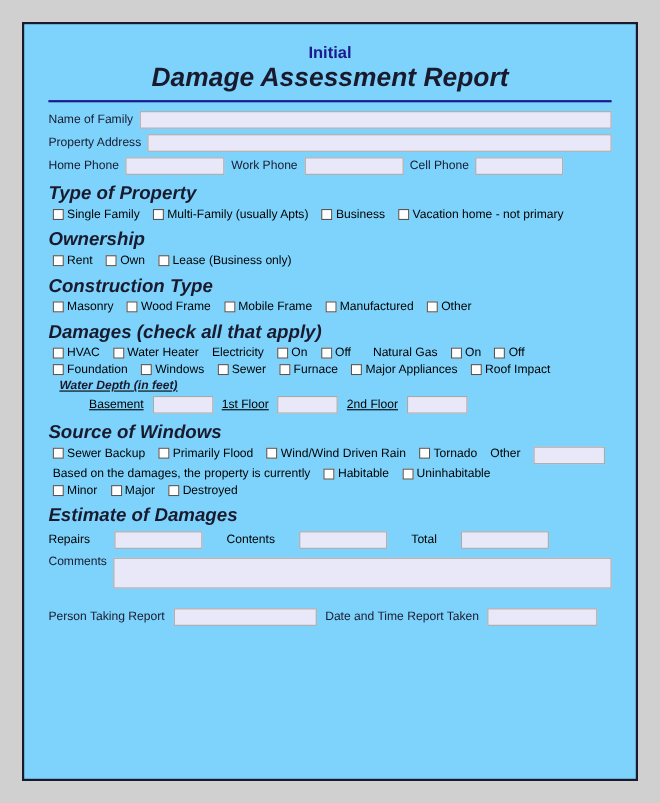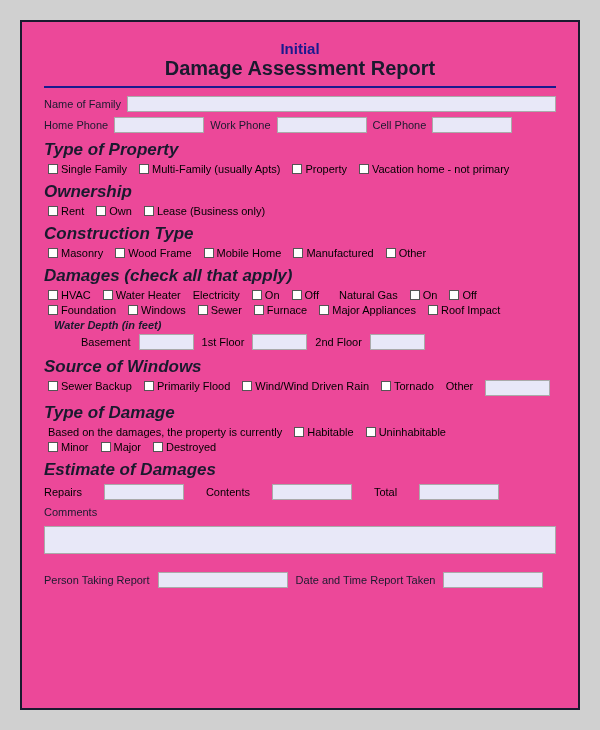--- a/index.html
+++ b/index.html
@@ -6,39 +6,40 @@
     body {
       background: #d0d0d0;
       display: flex;
       justify-content: center;
       align-items: center;
       min-height: 100vh;
       font-family: Arial, sans-serif;
       font-size: 11px;
     }
     .page {
-      background: #ec4899;
+      background: #7dd3fc;
       width: 560px;
       min-height: 690px;
       border: 2.5px solid #1a1a2e;
       padding: 18px 22px 16px 22px;
     }
     .header {
       text-align: center;
       margin-bottom: 6px;
     }
     .header-initial {
       font-size: 15px;
       font-weight: bold;
       color: #1a1a8e;
     }
     .header-title {
-      font-size: 20px;
+      font-size: 24px;
       font-weight: bold;
       color: #1a1a2e;
+      font-style: italic;
     }
     .header-line {
       border: none;
       border-top: 2px solid #1a1a8e;
       margin: 6px 0 8px 0;
     }
     .form-row {
       display: flex;
       align-items: center;
       margin-bottom: 5px;
@@ -157,20 +158,24 @@
     <div class="header-initial">Initial</div>
     <div class="header-title">Damage Assessment Report</div>
   </div>
   <hr class="header-line">
 
   <div class="form-row">
     <span class="label">Name of Family</span>
     <div class="input-box"></div>
   </div>
 
+  <div class="form-row">
+    <span class="label">Property Address</span>
+    <div class="input-box"></div>
+  </div>
 
   <div class="phone-row">
     <span class="label">Home Phone</span>
     <div class="input-box-fixed" style="width:90px;"></div>
     <span class="label">Work Phone</span>
     <div class="input-box-fixed" style="width:90px;"></div>
     <span class="label">Cell Phone</span>
     <div class="input-box-fixed" style="width:80px;"></div>
   </div>
 
@@ -179,21 +184,21 @@
     <div class="check-item">
       <span class="checkbox"></span>
       <span>Single Family</span>
     </div>
     <div class="check-item">
       <span class="checkbox"></span>
       <span>Multi-Family (usually Apts)</span>
     </div>
     <div class="check-item">
       <span class="checkbox"></span>
-      <span>Property</span>
+      <span>Business</span>
     </div>
     <div class="check-item">
       <span class="checkbox"></span>
       <span>Vacation home - not primary</span>
     </div>
   </div>
 
   <div class="section-title">Ownership</div>
   <div class="checkrow">
     <div class="check-item">
@@ -215,21 +220,21 @@
     <div class="check-item">
       <span class="checkbox"></span>
       <span>Masonry</span>
     </div>
     <div class="check-item">
       <span class="checkbox"></span>
       <span>Wood Frame</span>
     </div>
     <div class="check-item">
       <span class="checkbox"></span>
-      <span>Mobile Home</span>
+      <span>Mobile Frame</span>
     </div>
     <div class="check-item">
       <span class="checkbox"></span>
       <span>Manufactured</span>
     </div>
     <div class="check-item">
       <span class="checkbox"></span>
       <span>Other</span>
     </div>
   </div>
@@ -285,21 +290,21 @@
     <div class="check-item">
       <span class="checkbox"></span>
       <span>Major Appliances</span>
     </div>
     <div class="check-item">
       <span class="checkbox"></span>
       <span>Roof Impact</span>
     </div>
   </div>
 
-  <div style="padding-left:10px; margin-top:3px;">
+  <div style="padding-left:10px; margin-top:3px;text-decoration:underline;">
     <span class="label" style="font-style:italic; font-weight:bold;">Water Depth (in feet)</span>
     <div class="water-depth-row">
       <span>Basement</span>
       <div class="water-input"></div>
       <span>1st Floor</span>
       <div class="water-input"></div>
       <span>2nd Floor</span>
       <div class="water-input"></div>
     </div>
   </div>
@@ -319,21 +324,20 @@
       <span>Wind/Wind Driven Rain</span>
     </div>
     <div class="check-item">
       <span class="checkbox"></span>
       <span>Tornado</span>
     </div>
     <span>Other</span>
     <div class="water-input" style="width:65px;"></div>
   </div>
 
-  <div class="section-title">Type of Damage</div>
   <div class="checkrow" style="margin-top:2px;">
     <span>Based on the damages, the property is currently</span>
     <div class="check-item">
       <span class="checkbox"></span>
       <span>Habitable</span>
     </div>
     <div class="check-item">
       <span class="checkbox"></span>
       <span>Uninhabitable</span>
     </div>
@@ -356,21 +360,21 @@
   <div class="section-title">Estimate of Damages</div>
   <div class="estimate-row">
     <span>Repairs</span>
     <div class="estimate-input"></div>
     <span>Contents</span>
     <div class="estimate-input"></div>
     <span>Total</span>
     <div class="estimate-input"></div>
   </div>
 
-  <div class="form-row" style="align-items:flex-start; margin-top:6px;flex-direction:column;">
+  <div class="form-row" style="align-items:flex-start; margin-top:6px;">
     <span class="label">Comments</span>
     <div class="comments-box"></div>
   </div>
 
   <div class="bottom-row">
     <span class="label">Person Taking Report</span>
     <div class="bottom-input"></div>
     <span class="label">Date and Time Report Taken</span>
     <div class="bottom-input-wide"></div>
   </div>

